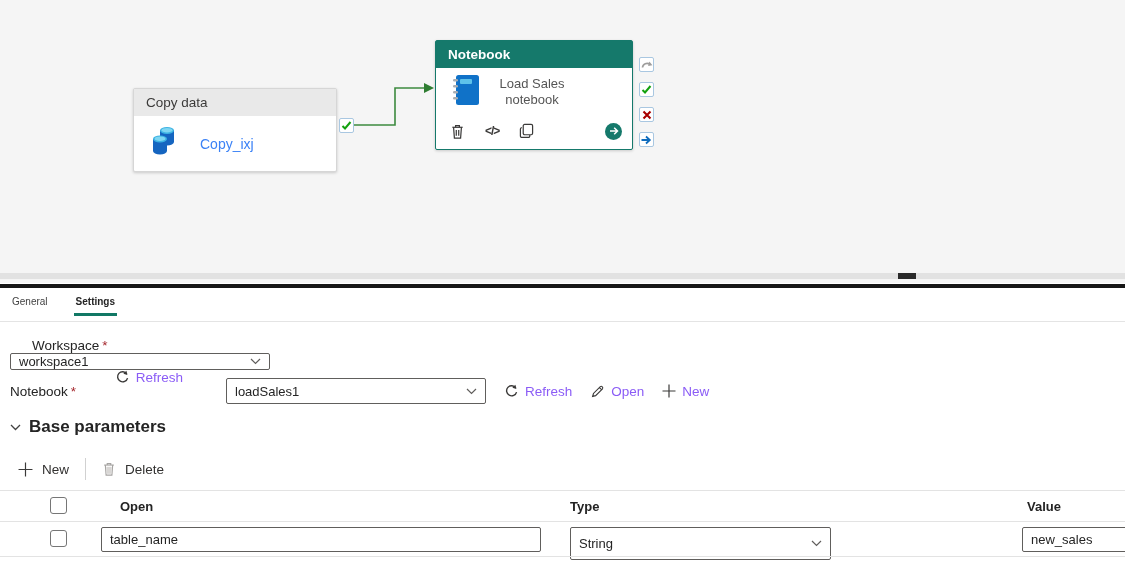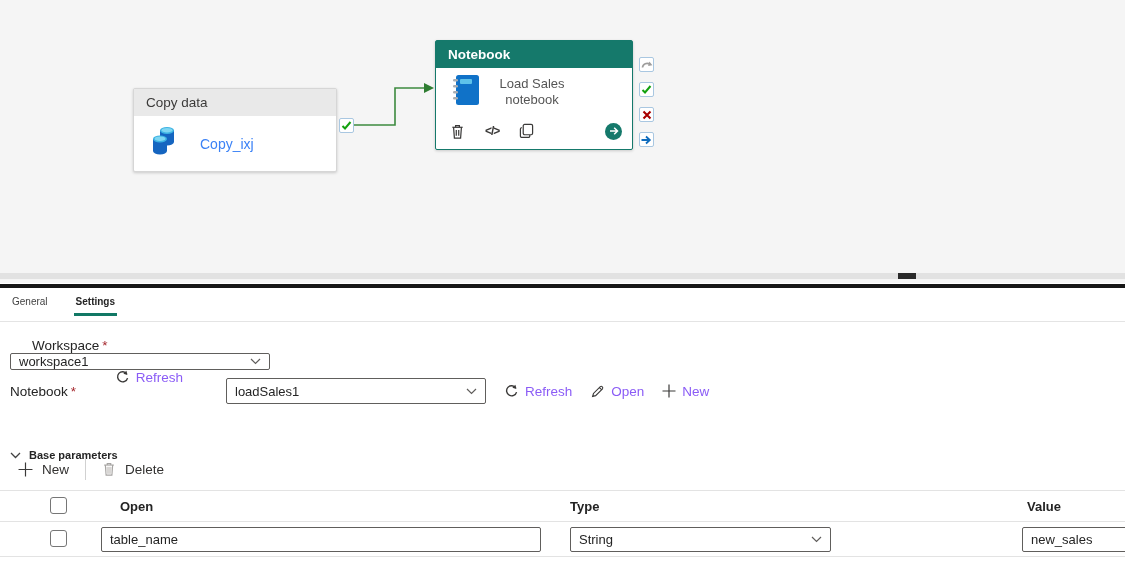--- a/index.html
+++ b/index.html
@@ -39,33 +39,33 @@
   .tabline { position:absolute; left:0; top:33px; width:1125px; height:1px; background:#e4e4e4; }
 
   .frow { position:absolute; left:10px; height:26px; display:flex; align-items:center; }
   .flabel { width:216px; font-size:13.5px; color:#242424; }
   .req { color:#a4262c; margin-left:3px; }
   .dropdown { width:260px; height:26px; border:1px solid #605e5c; border-radius:2px; background:#fff;
     display:flex; align-items:center; padding:0 8px; font-size:13px; cursor:pointer; justify-content:space-between; }
   .txt-btn { display:flex; align-items:center; gap:6px; background:none; border:none; font-size:13.5px; color:#8b5cf6;
     font-family:inherit; cursor:pointer; margin-left:18px; height:26px; }
   .section-hdr { position:absolute; left:10px; top:129px; display:flex; align-items:center; gap:8px;
-    font-size:11px; font-weight:600; color:#242424; cursor:pointer; background:none; border:none; font-family:inherit;margin-top:32px; }
+    font-size:17px; font-weight:600; color:#242424; cursor:pointer; background:none; border:none; font-family:inherit; }
   .toolbar { position:absolute; left:18px; top:168px; height:26px; display:flex; align-items:center; }
   .vdiv { width:1px; height:22px; background:#d1d1d1; margin:0 16px; }
   .tb-btn { display:flex; align-items:center; gap:9px; background:none; border:none; font-size:13.5px; color:#323130;
     font-family:inherit; cursor:pointer; }
 
   .hline { position:absolute; left:0; width:1125px; height:1px; background:#e3e3e3; }
   .checkbox { position:absolute; width:17px; height:17px; border:1px solid #767676; border-radius:3px; background:#fff; cursor:pointer; }
   .col-hdr { position:absolute; font-size:13px; font-weight:700; color:#242424; }
   .cell-input { position:absolute; height:25px; border:1px solid #605e5c; border-radius:2px; font-size:13px;
     font-family:inherit; color:#242424; padding:0 8px; background:#fff; }
   .cell-dd { position:absolute; width:261px; height:25px; }
-  .cell-dd .dropdown { width:261px; height:25px; }
+  .cell-dd .dropdown { width:261px; height:33px; }
 </style>
 </head>
 <body>
 
 <div class="stage">
 
   <div class="canvas">
 
     <svg class="connector" width="92" height="52" viewBox="0 0 92 52">
       <polyline points="2,45 43,45 43,8 73,8" fill="none" stroke="#3c8a3f" stroke-width="1.6"></polyline>

